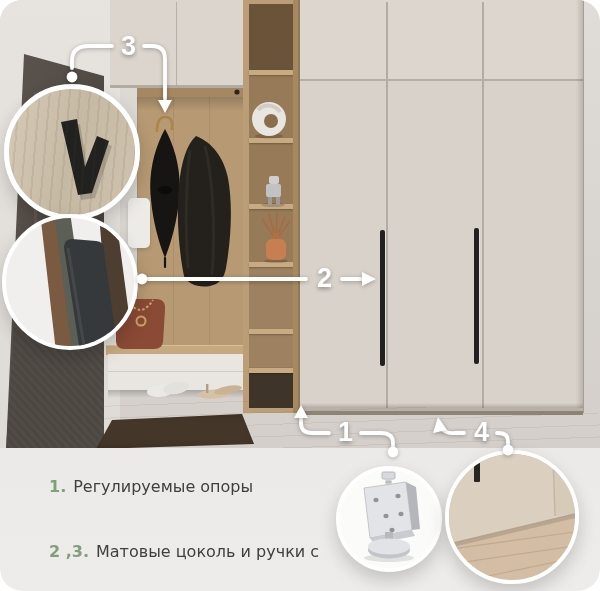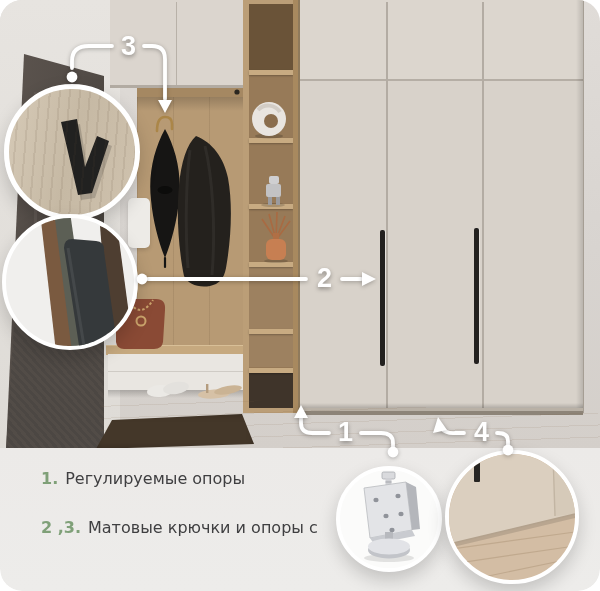--- a/index.html
+++ b/index.html
@@ -69,21 +69,21 @@
   .rug{left:94px;top:412px;width:162px;height:38px;
         clip-path:polygon(18px 8px,148px 2px,160px 32px,2px 37px);
         background:#443729;box-shadow:inset 0 0 8px rgba(0,0,0,.4);}
   .scene-svg{position:absolute;left:0;top:0;width:600px;height:450px;pointer-events:none;}
 
   
   .legend{position:absolute;left:0;top:448px;width:600px;height:143px;z-index:1;
         background:linear-gradient(180deg,#eceae8,var(--legend-bg,#edecea));
         border-radius:0 0 22px 22px;box-sizing:border-box;
         padding:13px 24px 0 33px;display:flex;flex-direction:column;gap:14px;}
-  .li{margin:8px;font-size:16px;line-height:19px;color:var(--legend-text,#3f3f41);}
+  .li{margin:16px;font-size:16px;line-height:19px;color:var(--legend-text,#3f3f41);}
   .num{color:var(--accent-green,#7fa078);font-weight:700;margin-right:7px;}
 
   
   .inset{position:absolute;border-radius:50%;border:5px solid #fff;overflow:hidden;z-index:2;
         box-shadow:0 8px 18px rgba(0,0,0,.18);background:#eee;}
   .inset svg{display:block;width:100%;height:100%;}
   .c1{left:4px;top:84px;width:126px;height:126px;
       background:linear-gradient(105deg,#d6cab7,#c6b9a4 50%,#cfc2ae);}
   .c1-grain{position:absolute;inset:0;
       background:repeating-linear-gradient(95deg,rgba(90,70,50,.10) 0 2px,transparent 2px 10px);}
@@ -184,21 +184,21 @@
 
       <ellipse cx="276" cy="261" rx="12" ry="2" fill="rgba(0,0,0,.16)"></ellipse>
       <path d="M276 240 L262 219 M276 240 L269 214 M276 240 L277 212 M276 240 L285 216 M276 240 L290 221" stroke="#a96a42" stroke-width="1.6"></path>
       <rect x="273" y="233" width="6" height="8" fill="#b06f45"></rect>
       <rect x="266" y="239" width="20" height="21" rx="6" fill="#c77f52"></rect>
     </svg>
   </div>
 
   <div class="legend">
     <p class="li"><span class="num">1.</span><span>Регулируемые опоры</span></p>
-    <p class="li"><span class="num">2 ,3.</span><span>Матовые крючки и опоры с</span><br></p>
+    <p class="li"><span class="num">2 ,3.</span><span>Матовые цоколь и ручки с</span><br></p>
   </div>
 
   <div class="inset c1">
     <div class="c1-grain"></div>
     <svg viewBox="0 0 126 126">
       <path d="M55 38 L71 35 L79 83 L91 52 L103 57 L86 109 L72 111 Z" fill="rgba(0,0,0,.16)"></path>
       <path d="M52 33 L68 30 L76 78 L88 47 L100 52 L83 104 L69 106 Z" fill="#212120"></path>
     </svg>
   </div>
 

